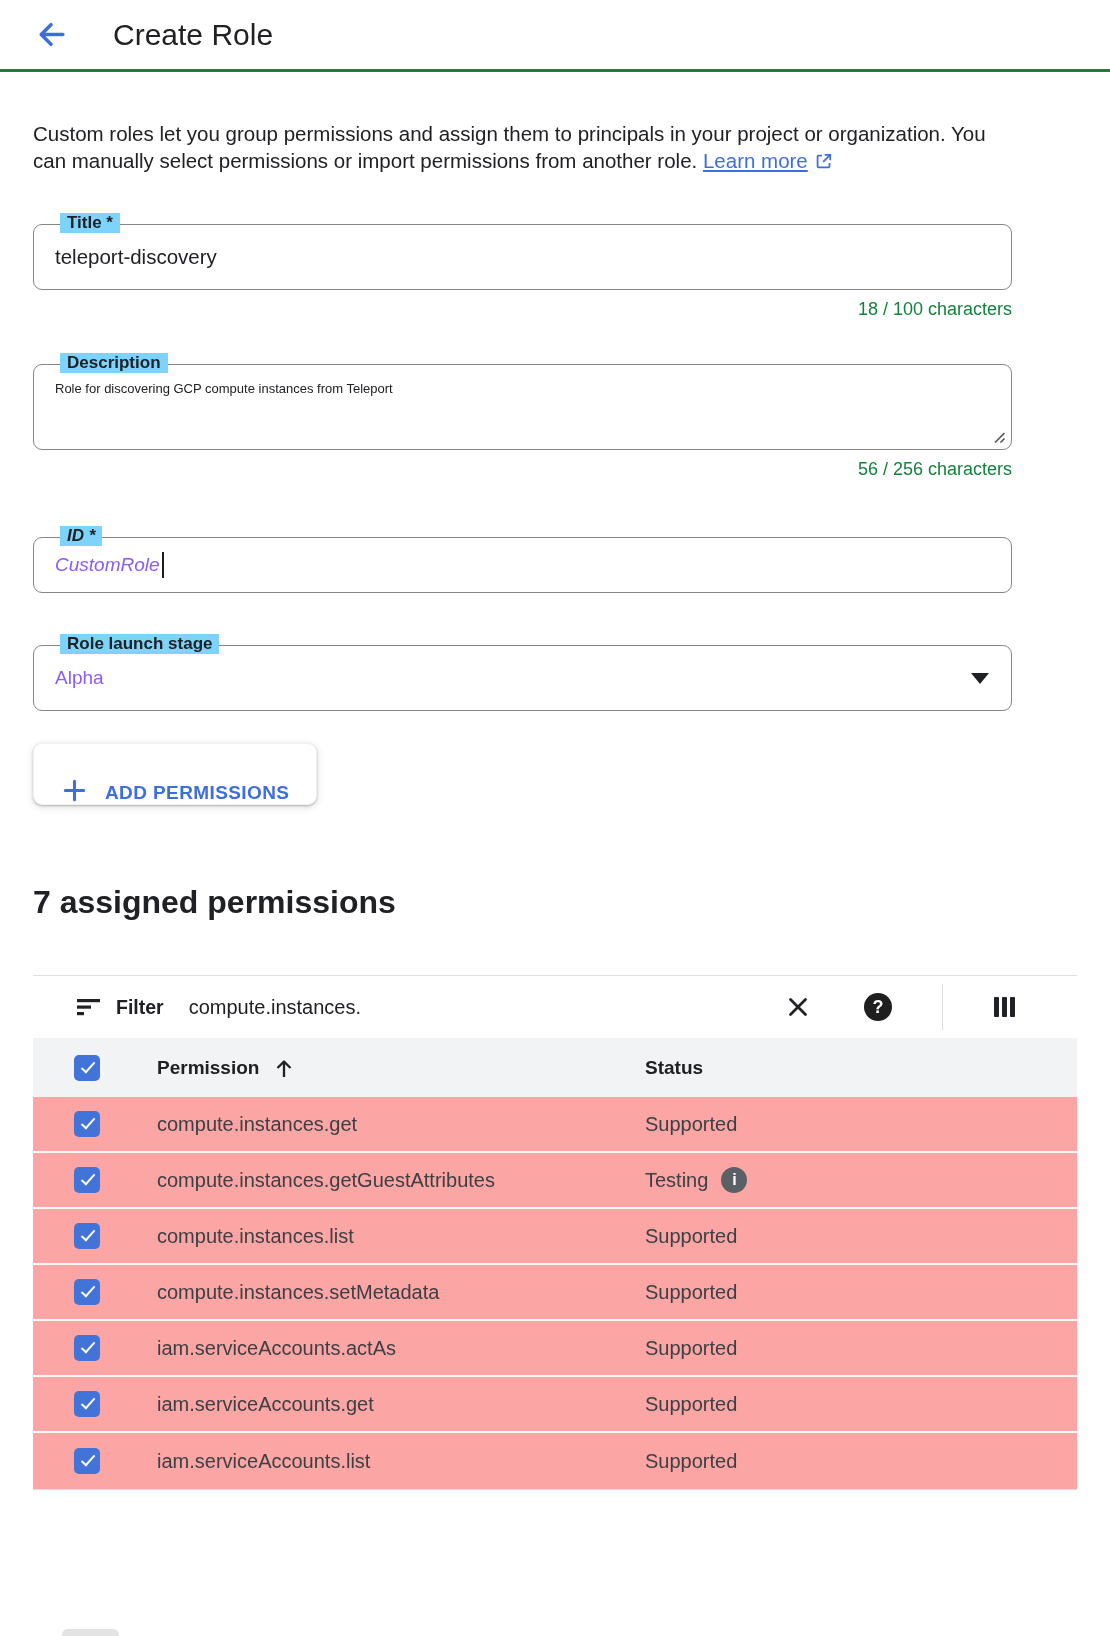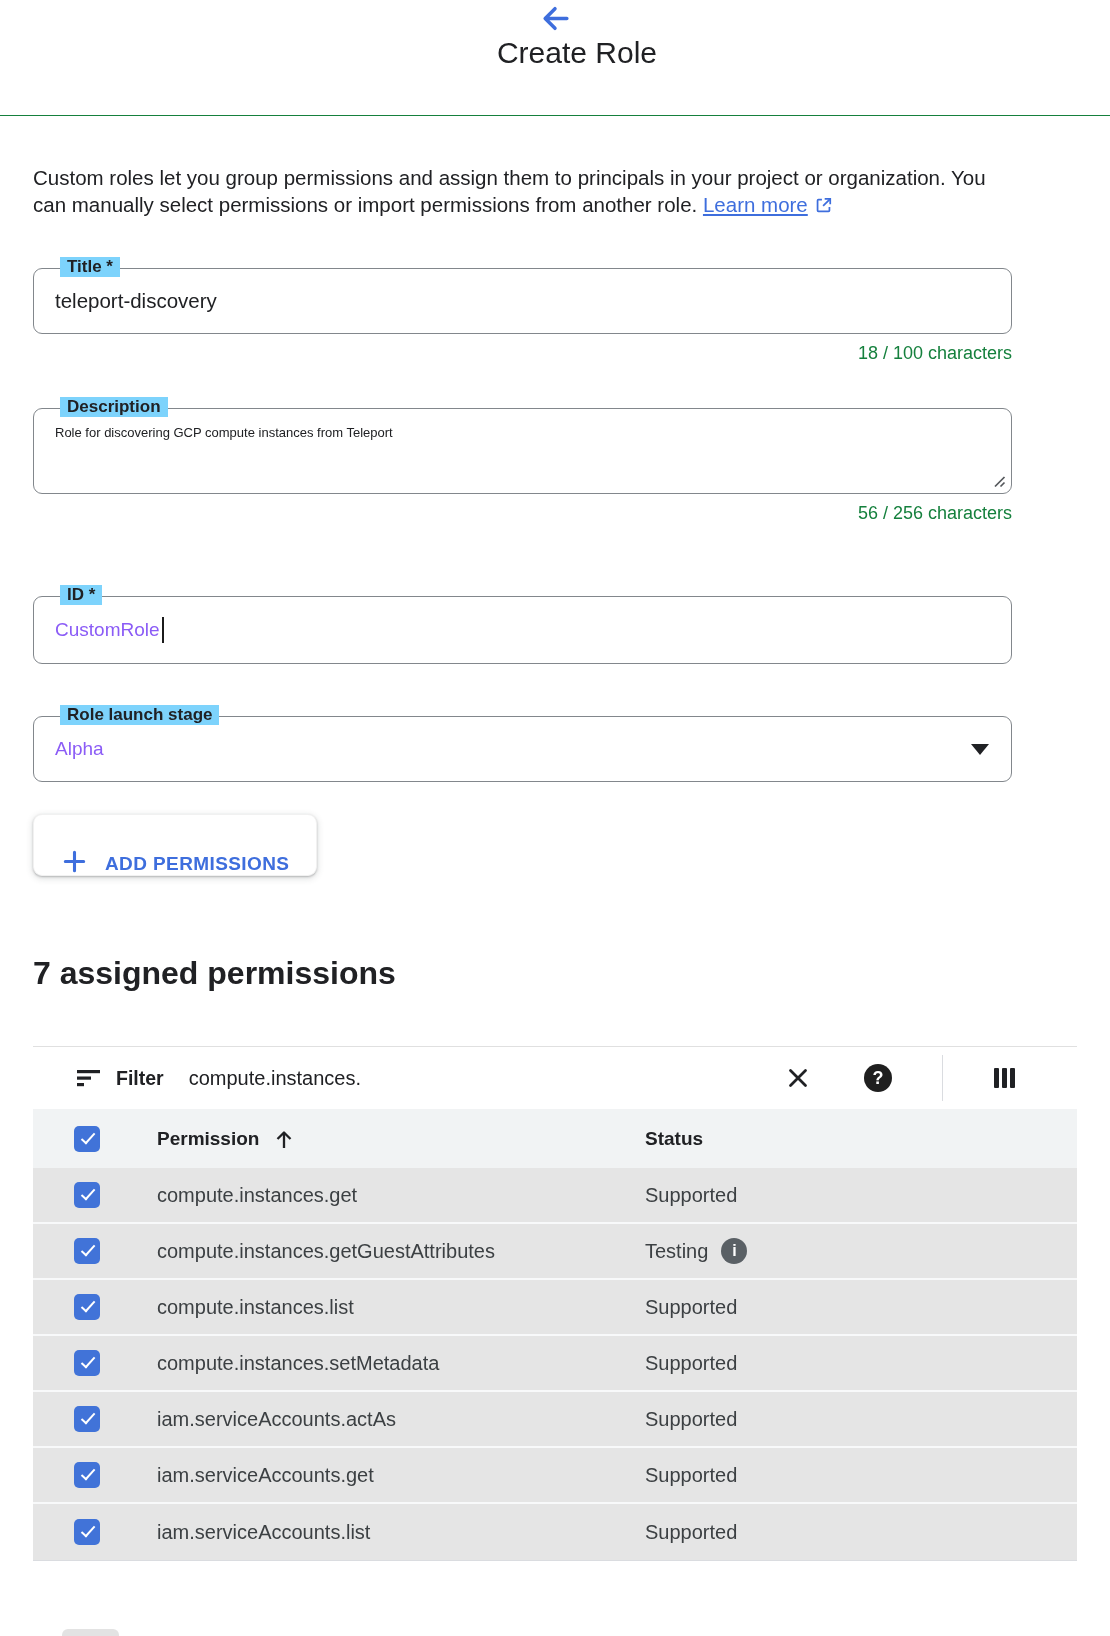--- a/index.html
+++ b/index.html
@@ -3,22 +3,22 @@
 <meta charset="utf-8">
 <style>
   * { box-sizing: border-box; }
   html,body { margin:0; padding:0; }
   body {
     width:1110px; height:1636px; overflow:hidden; position:relative;
     background:#fff; color:#202124;
     font-family:"Liberation Sans", sans-serif;
   }
   
-  .topbar { display:flex; align-items:center; height:116px; padding:0 33px;
-            border-bottom:1px solid #15803d;flex-direction:column; }
+  .topbar { display:flex; align-items:center; height:72px; padding:0 33px;
+            border-bottom:3px solid #15803d; }
   .back-btn { background:none; border:none; padding:0; width:36px; height:36px;
               display:flex; align-items:center; justify-content:center; cursor:pointer; }
   .page-title { font-size:30px; font-weight:400; margin:0 0 0 44px; color:#202124; }
 
   .content { padding:0 33px; }
   .form-col { max-width:979px; }
 
   
   .intro { margin:48px 0 0; font-size:20.5px; line-height:27px; max-width:975px; color:#202124; }
   .learn-more { color:#3e6edd; text-decoration:underline; cursor:pointer; white-space:nowrap; }
@@ -29,21 +29,21 @@
   .tbox .lbl { position:absolute; top:-12px; left:26px; background:#7dd3fc; padding:0 7px;
                font-size:17px; font-weight:700; color:#202124; }
   .tbox input { border:none; outline:none; width:100%; height:100%; background:transparent;
                 font-family:inherit; font-size:20.5px; color:#202124; padding:0 21px; border-radius:9px; }
   .tbox textarea { border:none; outline:none; width:100%; height:100%; background:transparent; resize:none;
                    font-family:inherit; font-size:13px; color:#202124; padding:16px 21px; border-radius:9px; }
   .tbox-title { margin-top:50px; height:66px; }
   .counter { text-align:right; color:#15803d; font-size:18px; margin-top:9px; }
   .tbox-desc { margin-top:44px; height:86px; }
   .resize-handle { position:absolute; right:5px; bottom:5px; }
-  .tbox-id { margin-top:72px; height:68px; }
+  .tbox-id { margin-top:57px; height:56px;font-style:italic; }
   .tbox-stage { margin-top:52px; height:66px; cursor:pointer; }
   .boxvalue { display:flex; align-items:center; height:100%; padding:0 21px;
               font-size:19px; color:#8b5cf6; }
   .caret-bar { display:inline-block; width:2px; height:26px; background:#1b1b1b; margin-left:2px; }
   .dd-caret { position:absolute; right:22px; top:50%; margin-top:-5px; width:0; height:0;
               border-left:9px solid transparent; border-right:9px solid transparent;
               border-top:11px solid #202124; }
 
   
   .add-btn { margin-top:32px; display:inline-flex; align-items:flex-end; gap:17px;
@@ -71,21 +71,21 @@
   .table-header { height:59px; background:#f1f3f4; }
   .th-label { font-size:19px; font-weight:700; color:#202124; }
   .th-perm { display:flex; align-items:center; gap:14px; cursor:pointer; }
 
   .cbx { width:26px; height:26px; border-radius:5px; background:#4173d8; margin-left:41px;
          display:flex; align-items:center; justify-content:center; cursor:pointer; flex:none; }
   .cbx .mark { width:7px; height:14px; border-right:2.8px solid #fff; border-bottom:2.8px solid #fff;
                transform:rotate(42deg) translate(-1px,-2px); }
 
   .rows { border-bottom:1px solid #dadce0; }
-  .prow { height:56px; background:#e5e5e5; border-bottom:2px solid #f8f9fa; }
+  .prow { height:56px; background:#fca5a5; border-bottom:2px solid #f8f9fa; }
   .prow:last-child { border-bottom:none; }
   .cell-perm { font-size:20px; color:#3c4043; }
   .cell-status { font-size:20px; color:#3c4043; display:flex; align-items:center; gap:13px; }
   .info-icon { width:26px; height:26px; border-radius:50%; background:#5a6065; color:#fff;
                font-size:16px; font-weight:700; display:flex; align-items:center; justify-content:center;
                cursor:pointer; }
 
   .bottom-sliver { position:absolute; left:62px; bottom:0; width:57px; height:7px;
                    background:#e3e3e3; border-radius:6px 6px 0 0; }
 </style>

